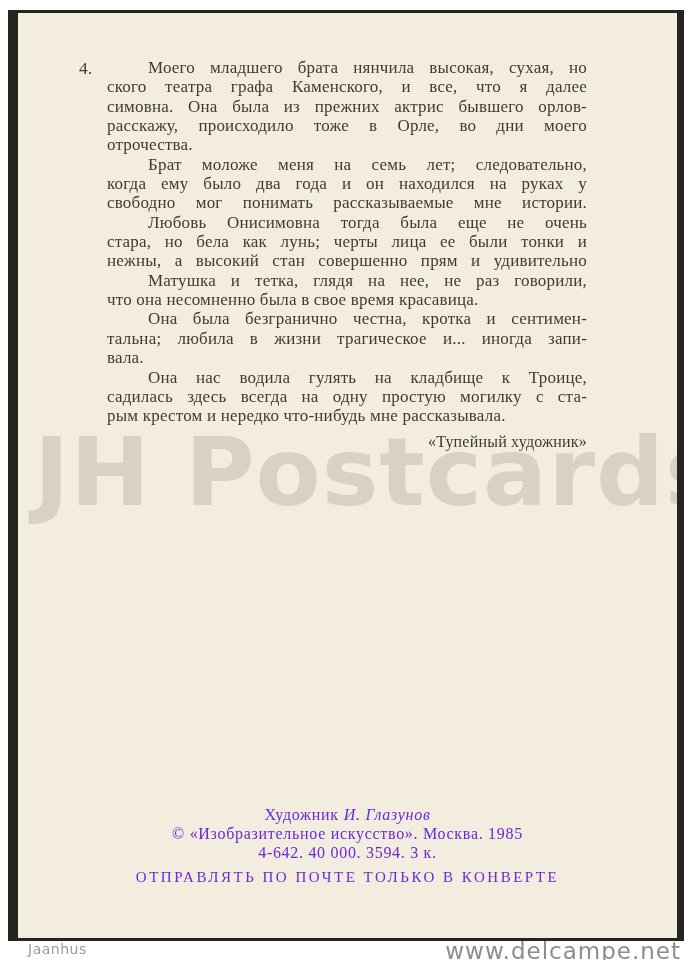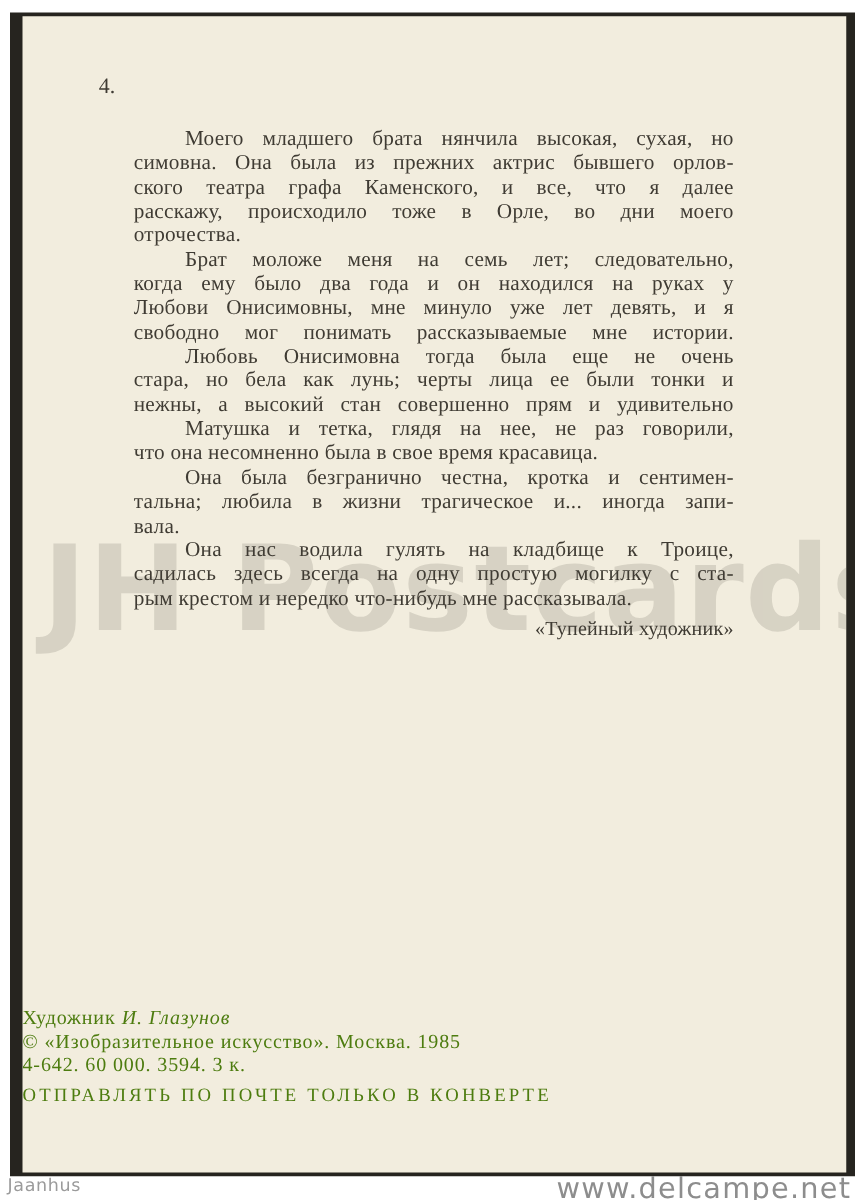--- a/index.html
+++ b/index.html
@@ -42,48 +42,48 @@
     color: #3f3b33;
   }
   .text-block {
     position: absolute;
     left: 89px; top: 45px;
     width: 480px;
     font-size: 17px;
     line-height: 19.35px;
     color: #3f3b33;
     letter-spacing: 0.2px;
-    margin-top: 43px;
   }
   .ln { height: 19.35px; white-space: nowrap; }
   .ln.j { text-align: justify; text-align-last: justify; white-space: normal; }
   .ln.first { text-indent: 41px; }
   .attribution {
     text-align: right;
     margin-top: 6px;
     font-size: 16px;
   }
   .imprint {
     position: absolute;
     left: 0; top: 792px;
     width: 100%;
+    text-align: center;
     font-size: 16px;
     line-height: 19px;
-    color: #4d7c0f;
+    color: #6d28d9;
     letter-spacing: 0.7px;
   }
   .artist-name { font-style: italic; margin-left: 5px; }
   .mail-notice {
     margin-top: 6px;
     font-size: 15px;
     letter-spacing: 2.5px;
   }
   .footer-seller {
     position: absolute;
-    left: 6px; top: 941px;
+    left: 28px; top: 941px;
     font-family: "DejaVu Sans", sans-serif;
     font-size: 14px;
     color: #9b9b9b;
     letter-spacing: 0.5px;
   }
   .footer-site {
     position: absolute;
     right: 8px; top: 938px;
     font-family: "DejaVu Sans", sans-serif;
     font-size: 23px;
@@ -96,48 +96,47 @@
 
 <div class="photo-frame">
   <div class="postcard">
 
     <div class="watermark">JH Postcards</div>
 
     <div class="page-number">4.</div>
 
     <div class="text-block">
       <div class="ln j first">Моего младшего брата нянчила высокая, сухая, но</div>
+      <div class="ln j">ского театра графа Каменского, и все, что я далее</div>
       <div class="ln j">симовна. Она была из прежних актрис бывшего орлов-</div>
-      <div class="ln j">ского театра графа Каменского, и все, что я далее</div>
       <div class="ln j">расскажу, происходило тоже в Орле, во дни моего</div>
       <div class="ln">отрочества.</div>
       <div class="ln j first">Брат моложе меня на семь лет; следовательно,</div>
       <div class="ln j">когда ему было два года и он находился на руках у</div>
-      <div class="ln j">Любови Онисимовны, мне минуло уже лет девять, и я</div>
       <div class="ln j">свободно мог понимать рассказываемые мне истории.</div>
       <div class="ln j first">Любовь Онисимовна тогда была еще не очень</div>
       <div class="ln j">стара, но бела как лунь; черты лица ее были тонки и</div>
       <div class="ln j">нежны, а высокий стан совершенно прям и удивительно</div>
       <div class="ln j first">Матушка и тетка, глядя на нее, не раз говорили,</div>
       <div class="ln">что она несомненно была в свое время красавица.</div>
       <div class="ln j first">Она была безгранично честна, кротка и сентимен-</div>
       <div class="ln j">тальна; любила в жизни трагическое и... иногда запи-</div>
       <div class="ln">вала.</div>
       <div class="ln j first">Она нас водила гулять на кладбище к Троице,</div>
       <div class="ln j">садилась здесь всегда на одну простую могилку с ста-</div>
       <div class="ln">рым крестом и нередко что-нибудь мне рассказывала.</div>
       <div class="attribution">«Тупейный художник»</div>
     </div>
 
     <div class="imprint">
       <div>
         <span>Художник</span><span class="artist-name">И. Глазунов</span>
       </div>
       <div>© «Изобразительное искусство». Москва. 1985</div>
-      <div>4-642. 60 000. 3594. 3 к.</div>
+      <div>4-642. 40 000. 3594. 3 к.</div>
       <div class="mail-notice">ОТПРАВЛЯТЬ ПО ПОЧТЕ ТОЛЬКО В КОНВЕРТЕ</div>
     </div>
 
   </div>
 </div>
 
 <div class="footer-seller">Jaanhus</div>
 <div class="footer-site">www.delcampe.net</div>
 
 </body></html>

